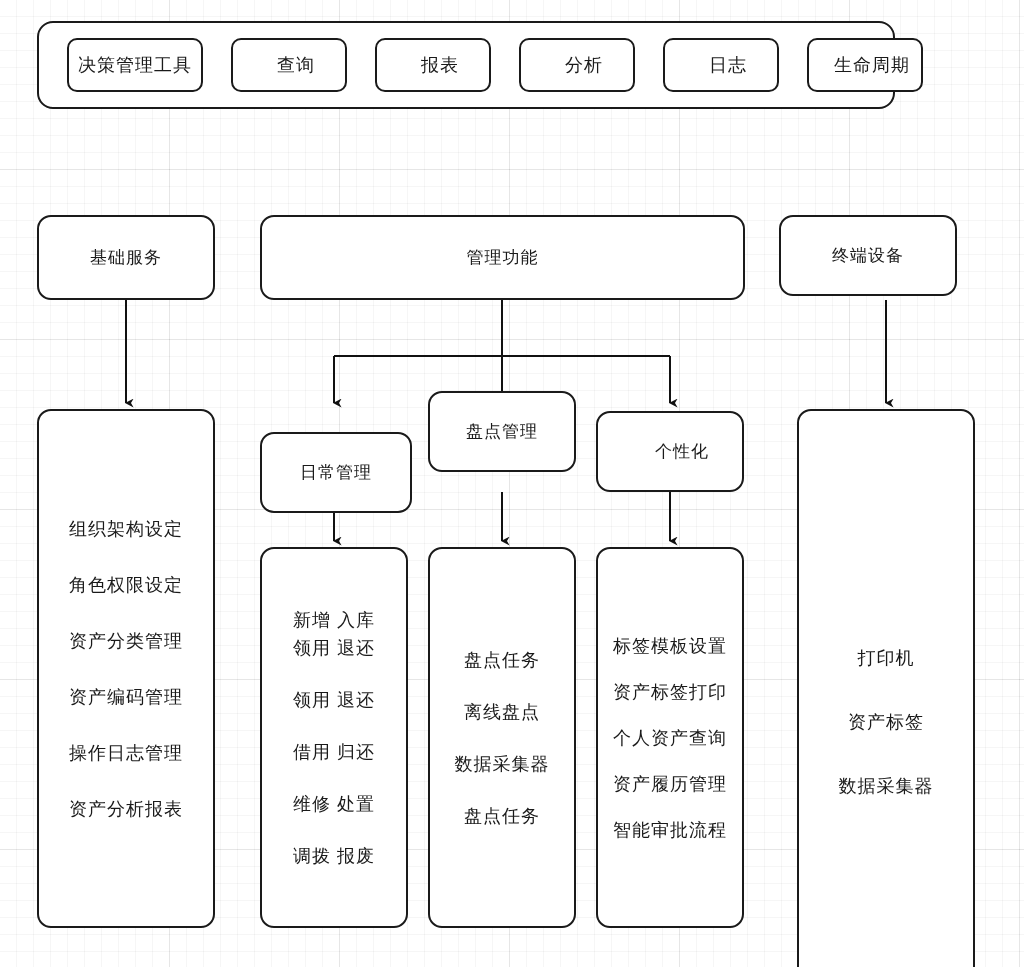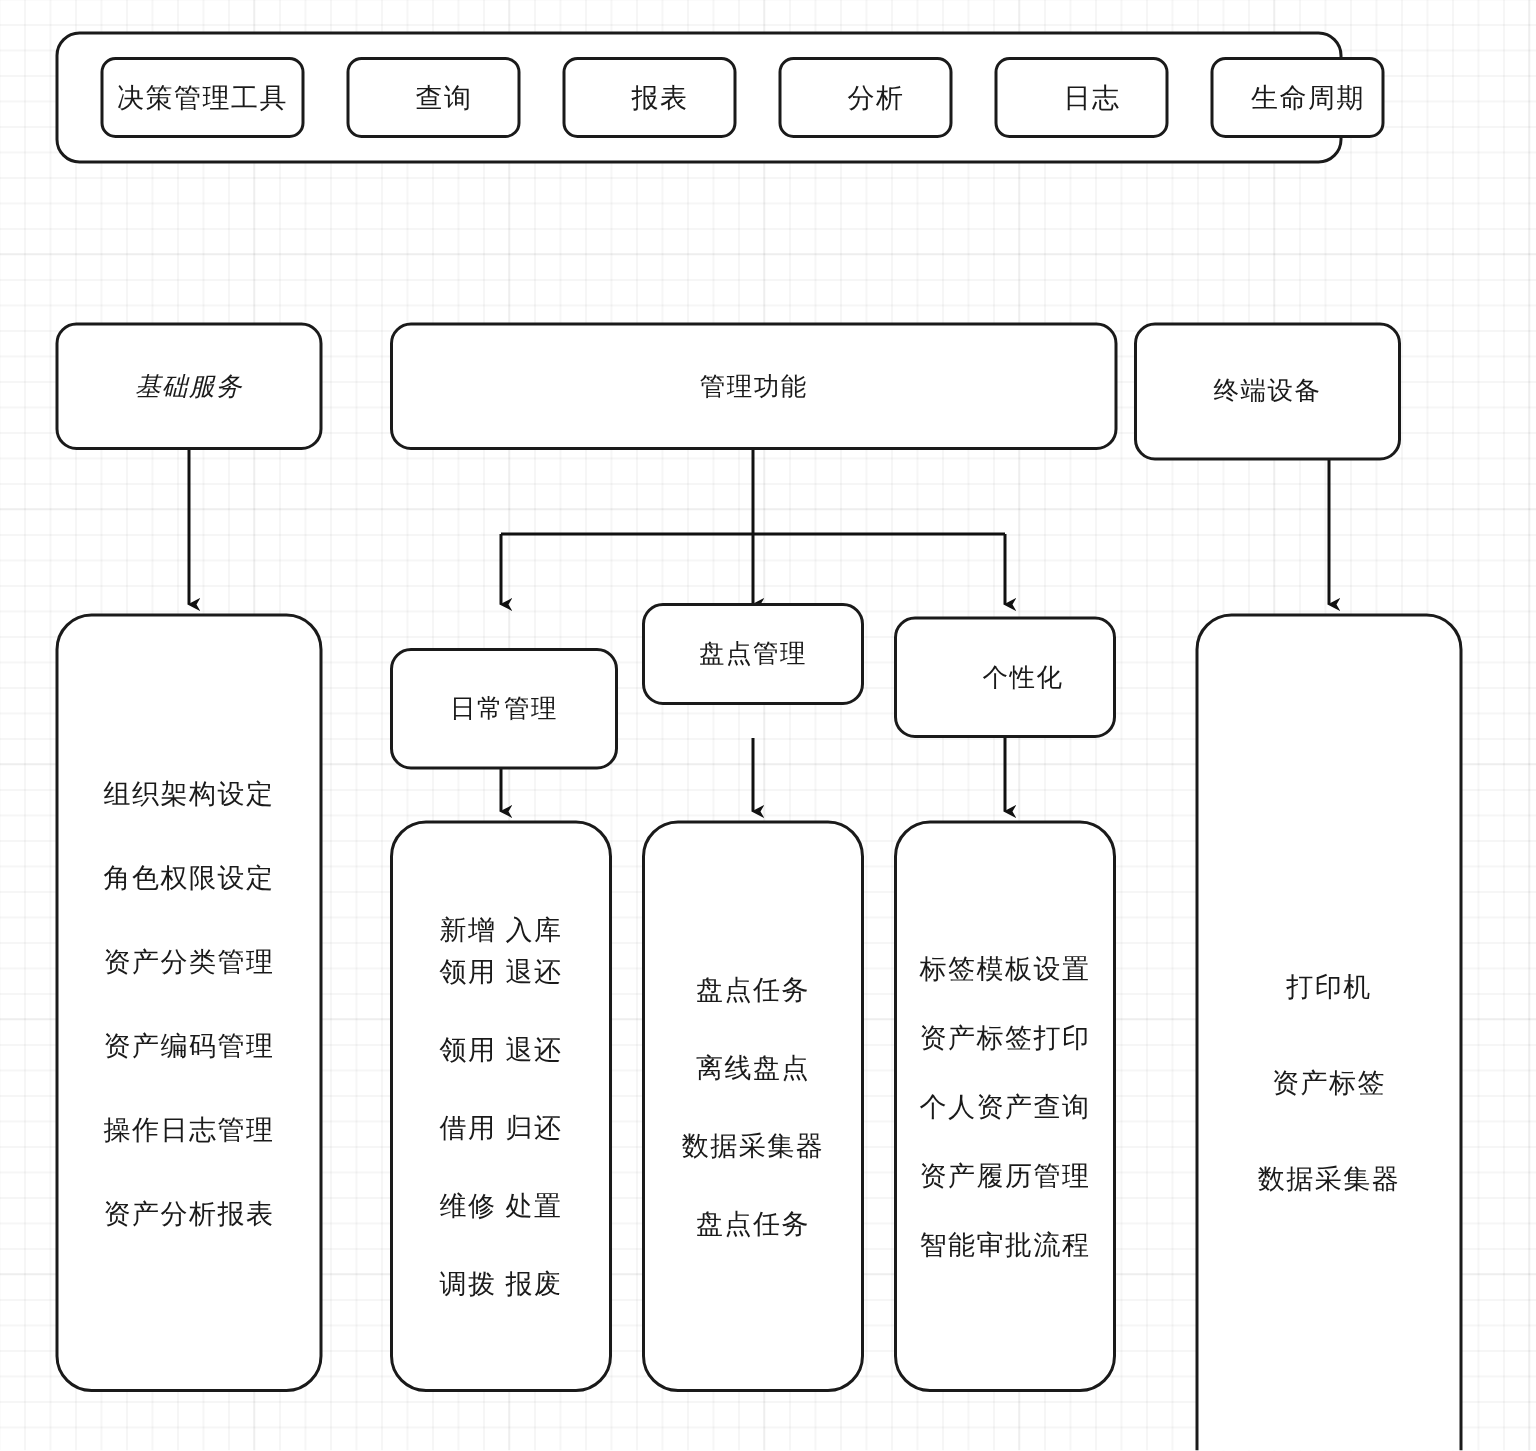--- a/index.html
+++ b/index.html
@@ -70,21 +70,21 @@
   .node-title {
     font-size: 17px;
     letter-spacing: 1px;
     line-height: 1.4;
     white-space: nowrap;
   }
 
   .list-box {
     align-items: center;
     justify-content: center;
-    border-radius: 24px;
+    border-radius: 14px;
   }
   .list-inner {
     display: flex;
     flex-direction: column;
     align-items: center;
   }
   .list-item {
     font-size: 18px;
     letter-spacing: 1px;
     white-space: nowrap;
@@ -145,37 +145,37 @@
 
   <div class="node toolbar" style="left:37px; top:21px; width:858px; height:88px;">
     <div class="toolbar-btn primary">决策管理工具</div>
     <div class="toolbar-btn plain">查询</div>
     <div class="toolbar-btn plain">报表</div>
     <div class="toolbar-btn plain">分析</div>
     <div class="toolbar-btn plain">日志</div>
     <div class="toolbar-btn plain">生命周期</div>
   </div>
 
-  <div class="node" style="left:37px; top:215px; width:178px; height:85px;font-style:italic;">
+  <div class="node" style="left:37px; top:215px; width:178px; height:85px;">
     <span class="node-title">基础服务</span>
   </div>
 
   <div class="node" style="left:260px; top:215px; width:485px; height:85px;">
     <span class="node-title">管理功能</span>
   </div>
 
-  <div class="node" style="left:756px; top:215px; width:178px; height:92px;">
+  <div class="node" style="left:779px; top:215px; width:178px; height:81px;">
     <span class="node-title">终端设备</span>
   </div>
 
   <div class="node" style="left:260px; top:432px; width:152px; height:81px;">
     <span class="node-title">日常管理</span>
   </div>
 
-  <div class="node" style="left:428px; top:402px; width:148px; height:68px;">
+  <div class="node" style="left:428px; top:391px; width:148px; height:81px;">
     <span class="node-title">盘点管理</span>
   </div>
 
   <div class="node" style="left:596px; top:411px; width:148px; height:81px;padding-left:24px;">
     <span class="node-title">个性化</span>
   </div>
 
   <div class="node list-box" style="left:37px; top:409px; width:178px; height:519px;">
     <div class="list-inner gap-38">
       <div class="list-item">组织架构设定</div>

